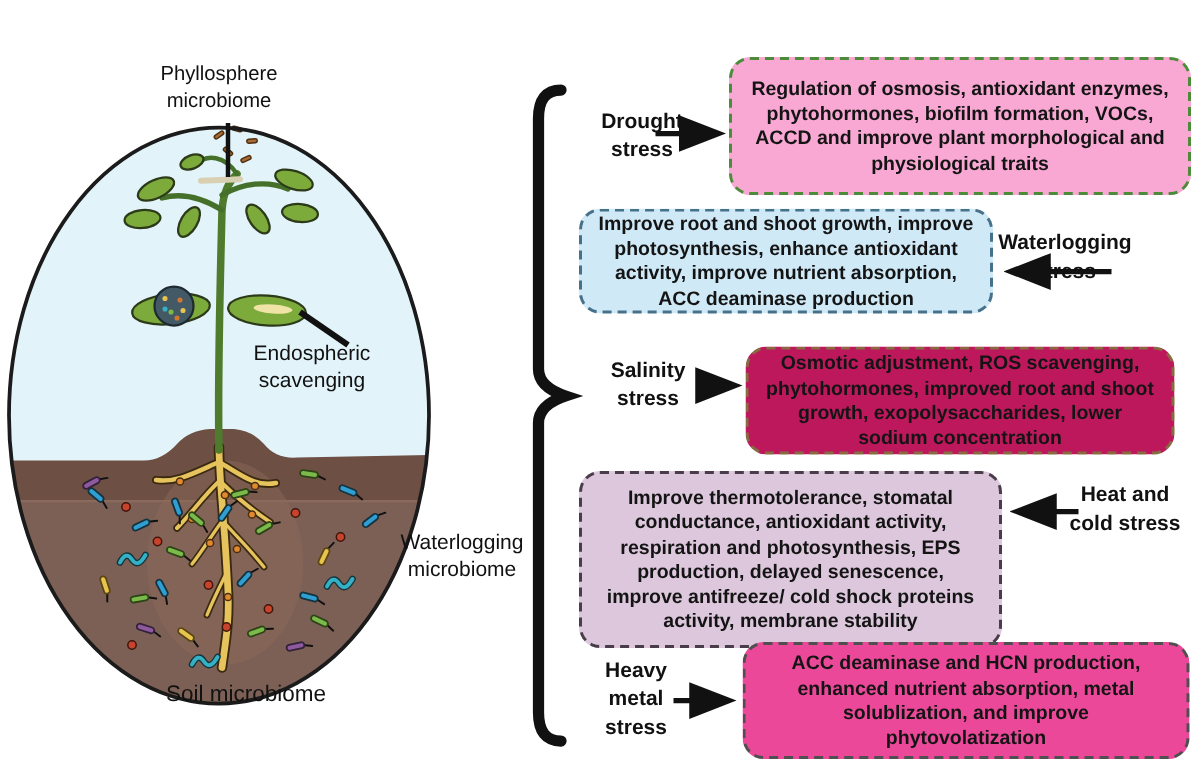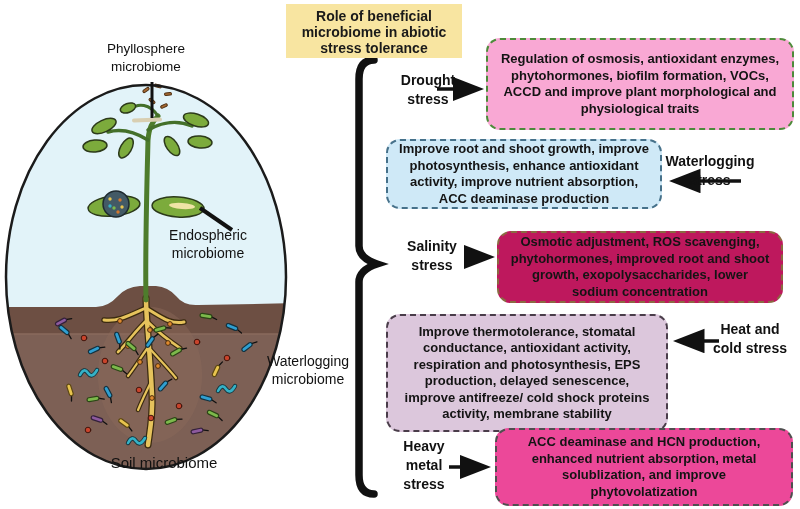--- a/index.html
+++ b/index.html
@@ -250,25 +250,24 @@
     <g stroke="#111" stroke-width="3.5">
       <line x1="437" y1="89" x2="477" y2="89" marker-end="url(#ah)"></line>
       <line x1="741" y1="181" x2="676" y2="181" marker-end="url(#ah)"></line>
       <line x1="469" y1="257" x2="488" y2="257" marker-end="url(#ah)"></line>
       <line x1="719" y1="341" x2="680" y2="341" marker-end="url(#ah)"></line>
       <line x1="449" y1="467" x2="484" y2="467" marker-end="url(#ah)"></line>
     </g>
   </svg>
 
   <div class="abs plant-lbl" style="left:84px;top:40px;width:124px">Phyllosphere microbiome</div>
-  <div class="abs plant-lbl" style="left:138px;top:226px;width:140px;font-size:14px">Endospheric microbiome</div>
+  <div class="abs plant-lbl" style="left:138px;top:226px;width:140px;font-size:14px">Endospheric scavenging</div>
   <div class="abs plant-lbl" style="left:256px;top:352px;width:104px;font-size:14px">Waterlogging microbiome</div>
   <div class="abs plant-lbl" style="left:86px;top:454px;width:156px;font-size:15px">Soil microbiome</div>
 
-  <div class="abs title-box" style="left: 286px; top: 4px; width: 176px; height: 54px; background-color: rgb(248, 229, 161);">Role of beneficial microbiome in abiotic stress tolerance</div>
 
   <div class="abs lbl" style="left:386px;top:71px;width:84px">Drought stress</div>
   <div class="abs lbl" style="left:657px;top:152px;width:106px">Waterlogging stress</div>
   <div class="abs lbl" style="left:390px;top:237px;width:84px">Salinity stress</div>
   <div class="abs lbl" style="left:708px;top:320px;width:84px">Heat and cold stress</div>
   <div class="abs lbl" style="left:394px;top:437px;width:60px">Heavy metal stress</div>
 
   <div class="abs effect-box" style="left: 486px; top: 38px; width: 308px; height: 92px; background-color: #f9a8d4; border-color: rgb(77, 139, 58);">Regulation of osmosis, antioxidant enzymes, phytohormones, biofilm formation, VOCs, ACCD and improve plant morphological and physiological traits</div>
 
   <div class="abs effect-box" style="left: 386px; top: 139px; width: 276px; height: 70px; background-color: rgb(207, 233, 247); border-color: rgb(70, 113, 138);">Improve root and shoot growth, improve photosynthesis, enhance antioxidant activity, improve nutrient absorption, ACC deaminase production</div>

